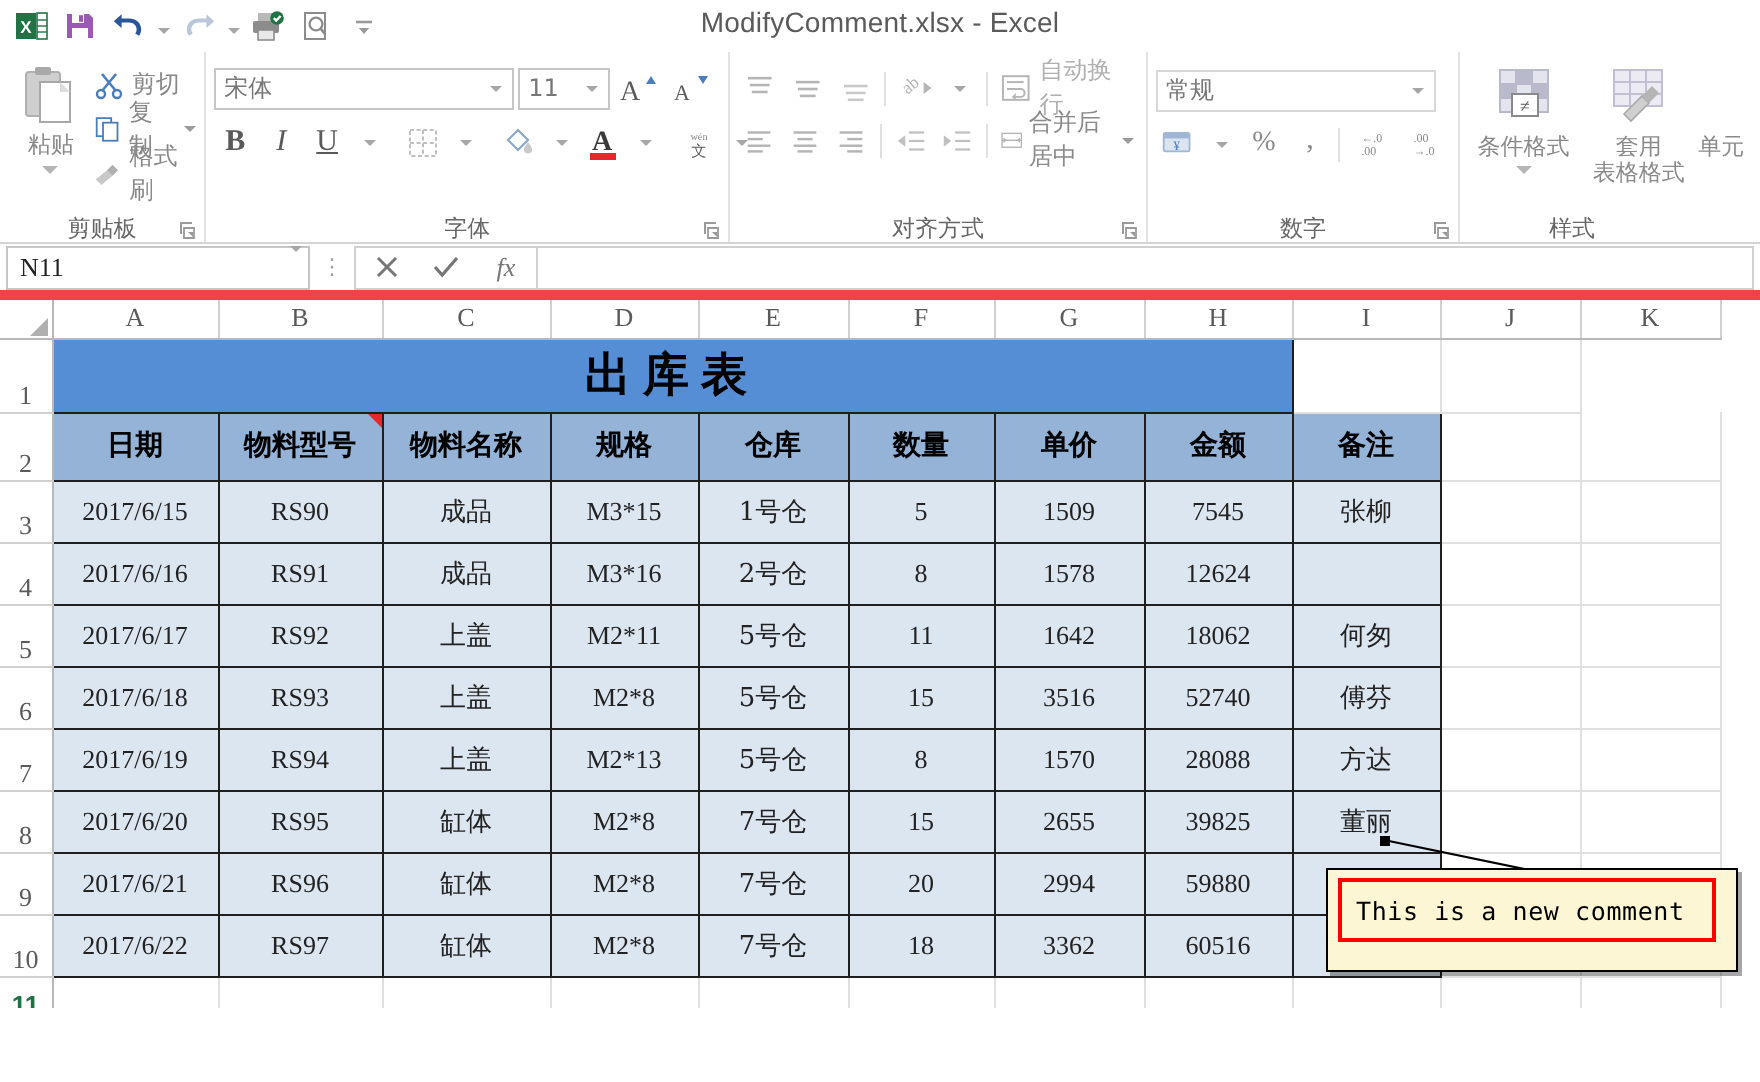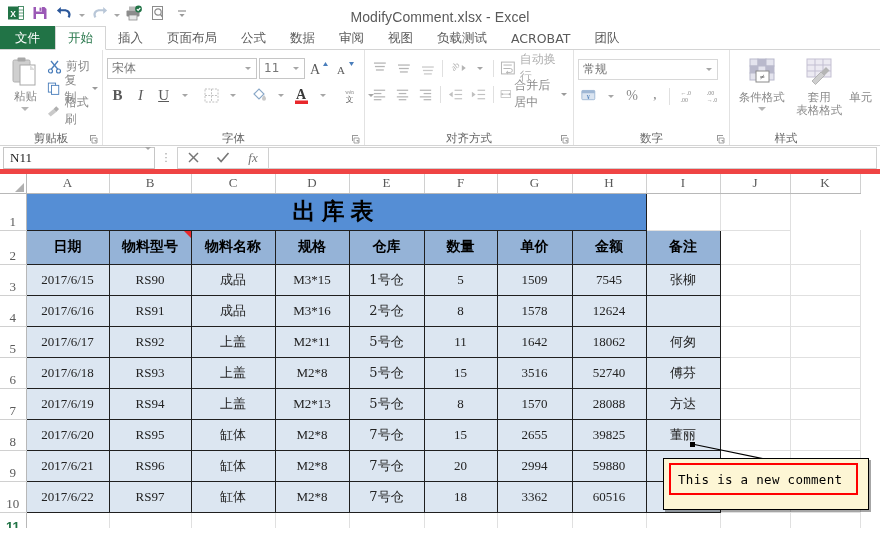--- a/index.html
+++ b/index.html
@@ -34,21 +34,21 @@
     padding-bottom: 7px;
   }
   .caret-glyph {
     width: 0; height: 0;
     border-left: 3px solid transparent;
     border-right: 3px solid transparent;
     border-top: 3px solid #a6a6a6;
   }
   .app-title {
     position: absolute;
-    left: 0; right: 0; top: 9px;
+    left: 0; right: 0; top: 3px;
     text-align: center;
     font-size: 14px;
     color: #5a5a5a;
     font-family: "Liberation Sans", sans-serif;
     letter-spacing: 0.1px;
   }
 
   
   .tabbar {
     height: 24px;
@@ -377,33 +377,20 @@
       <div class="qat-btn">
         <svg width="14" height="14" viewBox="0 0 14 14">
           <line x1="3" y1="5" x2="11" y2="5" stroke="#9a9a9a" stroke-width="1.3"></line>
           <path d="M4.4 8l2.6 3 2.6-3z" fill="#9a9a9a"></path>
         </svg>
       </div>
     </div>
     <div class="app-title">ModifyComment.xlsx - Excel</div>
   </div>
 
-  <div class="tabbar">
-    <div class="tab file">文件</div>
-    <div class="tab active">开始</div>
-    <div class="tab">插入</div>
-    <div class="tab">页面布局</div>
-    <div class="tab">公式</div>
-    <div class="tab">数据</div>
-    <div class="tab">审阅</div>
-    <div class="tab">视图</div>
-    <div class="tab">负载测试</div>
-    <div class="tab">ACROBAT</div>
-    <div class="tab">团队</div>
-  </div>
 
   <div class="ribbon">
 
     <div class="rgroup" style="width:105px">
       <div class="rgroup-body">
         <div class="paste-col">
           <svg width="30" height="32" viewBox="0 0 30 32">
             <rect x="3" y="4" width="17" height="22" rx="1.5" fill="#cfcfcf" stroke="#b0b0b0"></rect>
             <rect x="7.5" y="1.5" width="8" height="4" rx="1" fill="#a8a8a8"></rect>
             <rect x="10" y="9" width="15" height="20" fill="#ffffff" stroke="#a8a8a8"></rect>

